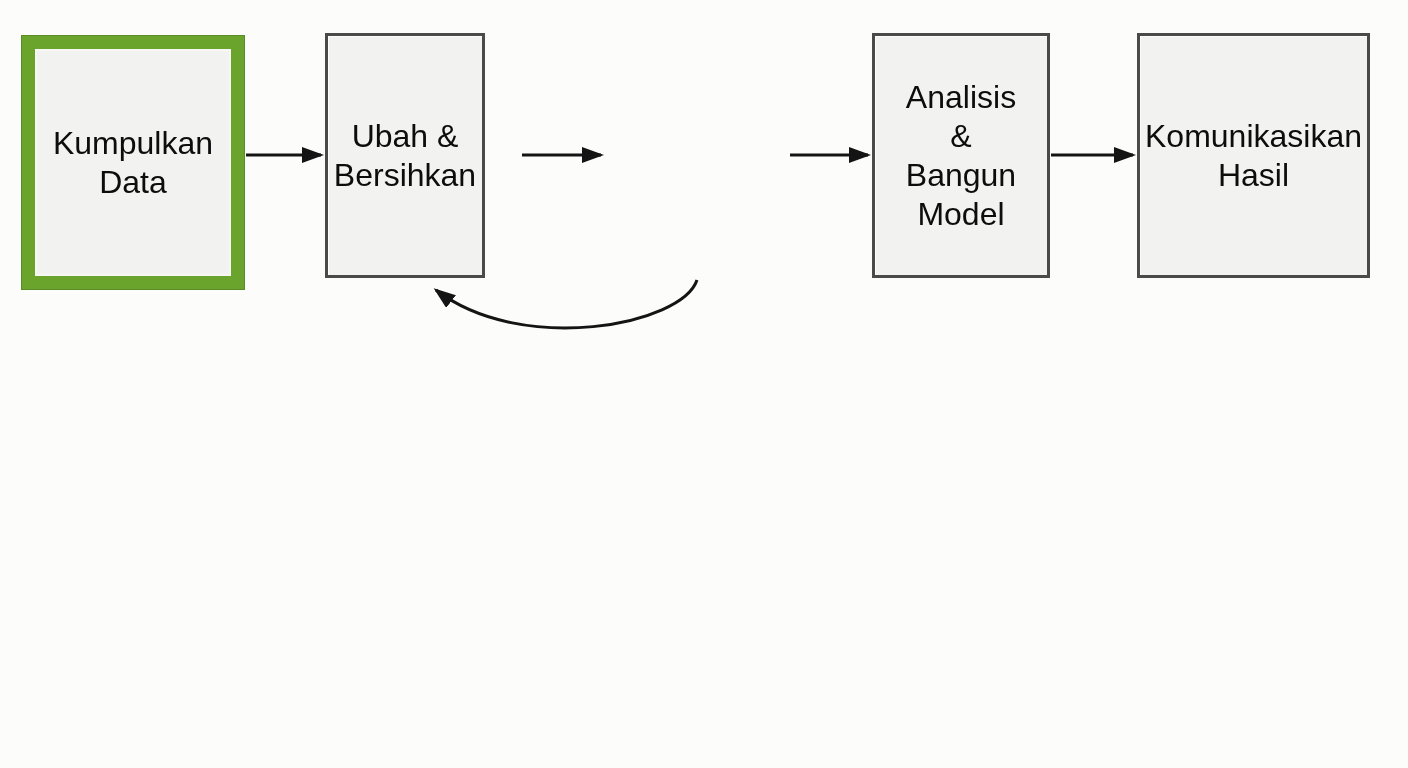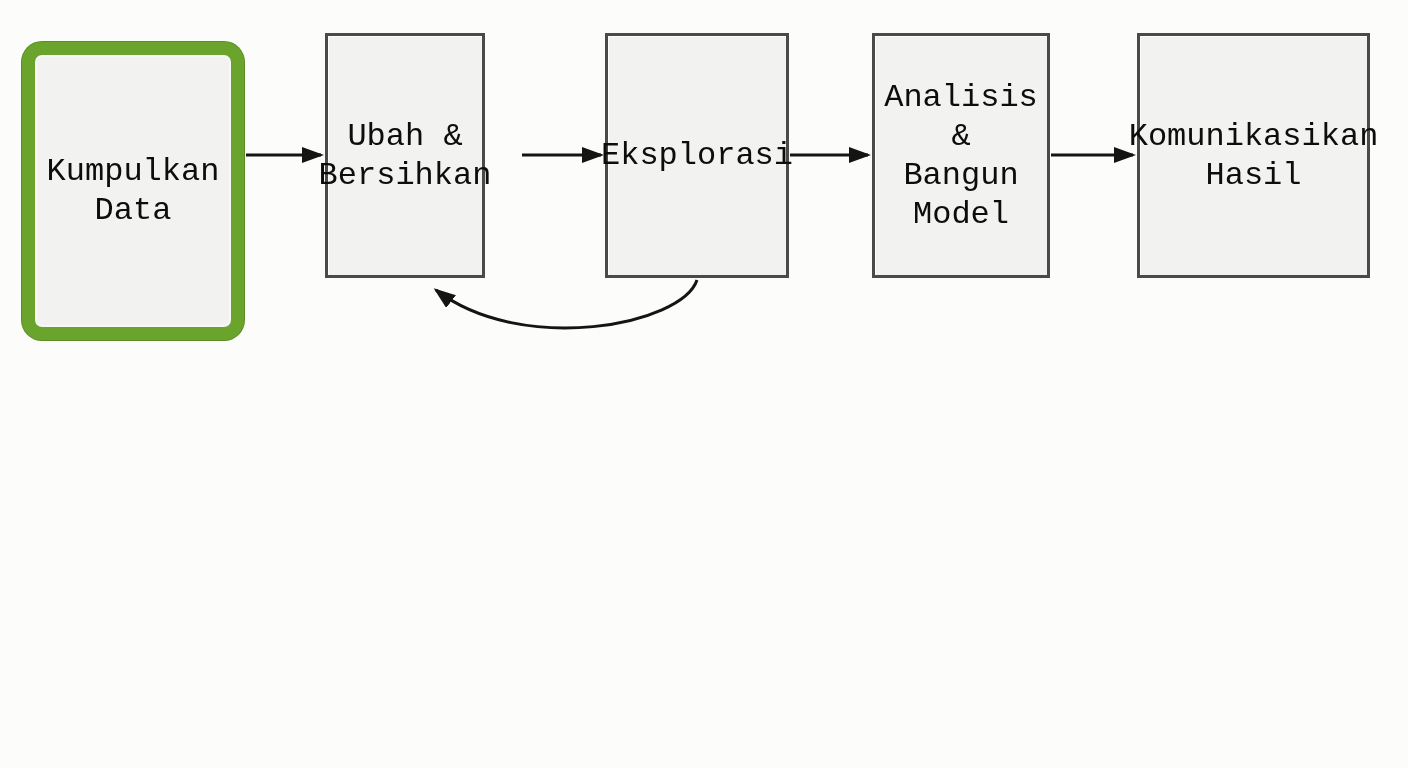--- a/index.html
+++ b/index.html
@@ -29,24 +29,23 @@
     border:13px solid var(--highlight-border);
     box-shadow:0 0 0 1px #5d8c26, inset 0 0 0 2px #f7f7f4;
   }
   .node-label{
     white-space:pre-line;
     text-align:center;
     font-size:32px;
     line-height:39px;
     font-weight:400;
     color:var(--text);
-    font-family:Liberation Mono, monospace;
   }
   
-  #node-0{left:22px;top:42px;width:222px;height:298px;border-radius:20px;}
+  #node-0{left:22px;top:36px;width:222px;height:253px;}
   #node-1{left:325px;top:33px;width:160px;height:245px;}
   #node-2{left:605px;top:33px;width:184px;height:245px;}
   #node-3{left:872px;top:33px;width:178px;height:245px;}
   #node-4{left:1137px;top:33px;width:233px;height:245px;}
   .edges-layer{position:absolute;inset:0;pointer-events:none;}
   .edge{stroke:var(--arrow);stroke-width:3;fill:none;}
   .arrowhead-shape{fill:var(--arrow);}
 </style>
 </head>
 <body>
@@ -56,23 +55,20 @@
   <div id="node-0" class="node highlighted">
     <div class="node-label">Kumpulkan
 Data</div>
   </div>
 
   <div id="node-1" class="node">
     <div class="node-label">Ubah &amp;
 Bersihkan</div>
   </div>
 
-  <div id="node-2" class="node">
-    <div class="node-label">Eksplorasi</div>
-  </div>
 
   <div id="node-3" class="node">
     <div class="node-label">Analisis
 &amp;
 Bangun
 Model</div>
   </div>
 
   <div id="node-4" class="node">
     <div class="node-label">Komunikasikan

